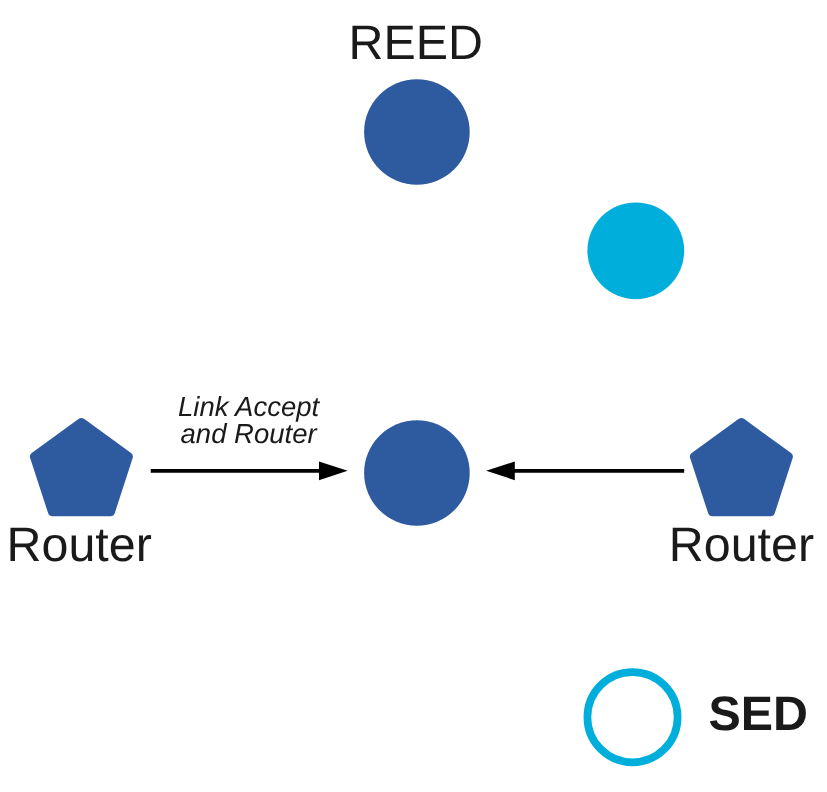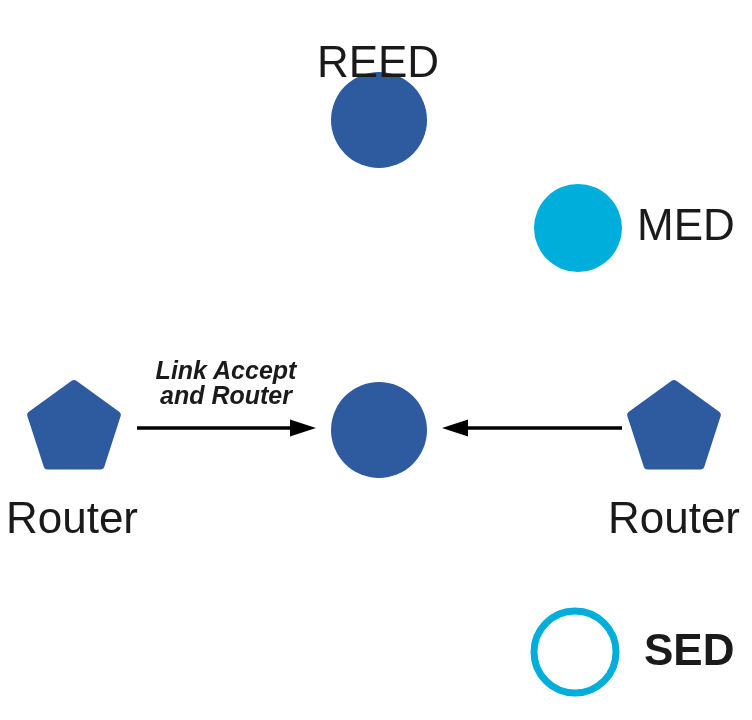--- a/index.html
+++ b/index.html
@@ -24,35 +24,33 @@
     position: absolute;
     font-family: "Liberation Sans", sans-serif;
     font-size: 44px;
     line-height: 1.05;
     color: #1a1a1a;
     white-space: nowrap;
   }
   .label.centered {
     transform: translateX(-50%);
     text-align: left;
-    margin-top: 22px;
   }
   .edge-label {
     position: absolute;
     left: 226px;
     top: 358px;
     transform: translateX(-50%);
     text-align: center;
     font-family: "Liberation Sans", sans-serif;
     font-style: italic;
     font-size: 25px;
     line-height: 25px;
     color: #1a1a1a;
     white-space: nowrap;
-    font-weight: bold;
   }
 </style>
 </head>
 <body>
 
 <div class="canvas">
 
   <svg width="752" height="720" viewBox="0 0 752 720">
 
     <circle cx="379" cy="120" r="48" fill="#2E5AA0"></circle>
@@ -73,21 +71,20 @@
     </g>
 
     <g>
       <line x1="622" y1="428" x2="463" y2="428" stroke-width="3.5" stroke="#000000"></line>
       <polygon points="442,428 468,419.5 468,436.5" fill="#000000"></polygon>
     </g>
   </svg>
 
   <div class="label centered" style="left:378px; top:17px;">REED</div>
 
-  <div class="label" style="left:637px; top:202px;">MED</div>
 
   <div class="label centered" style="left:72px; top:473px;">Router</div>
 
   <div class="label centered" style="left:674px; top:473px;">Router</div>
 
   <div class="label" style="left:644px; top:627px;font-weight:bold;">SED</div>
 
   <div class="edge-label">
     <div>Link Accept</div>
     <div>and Router</div>

